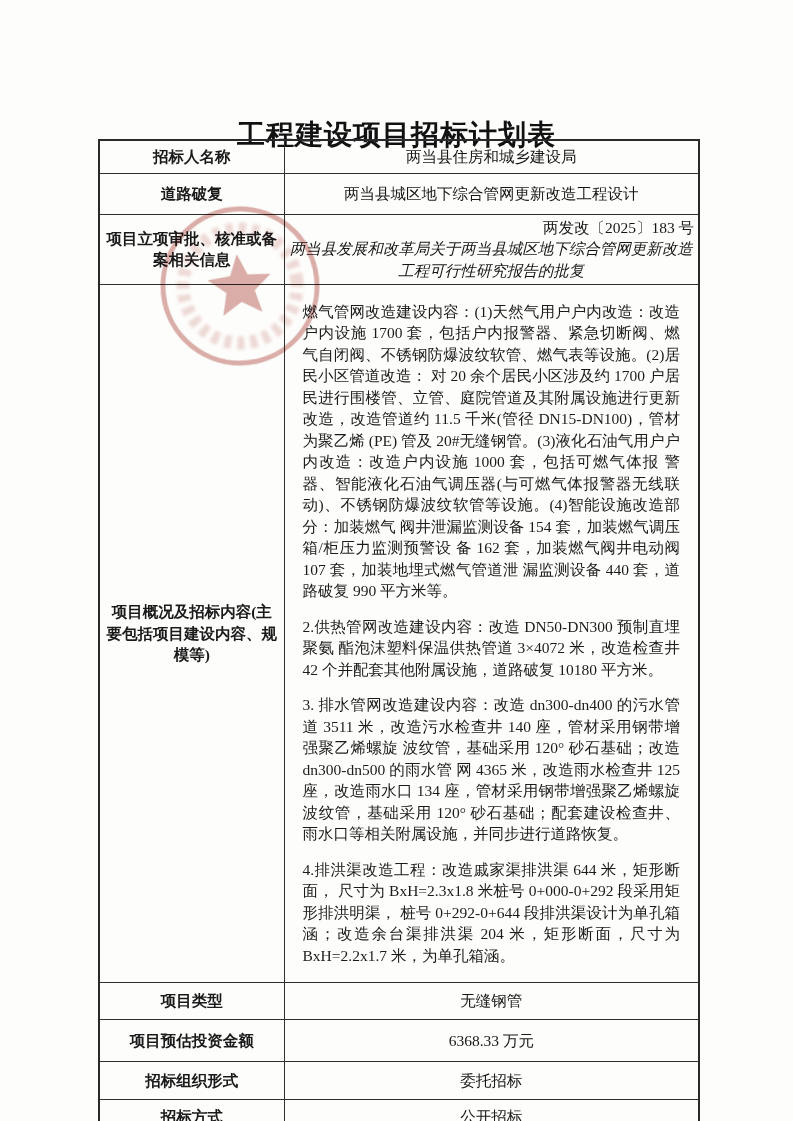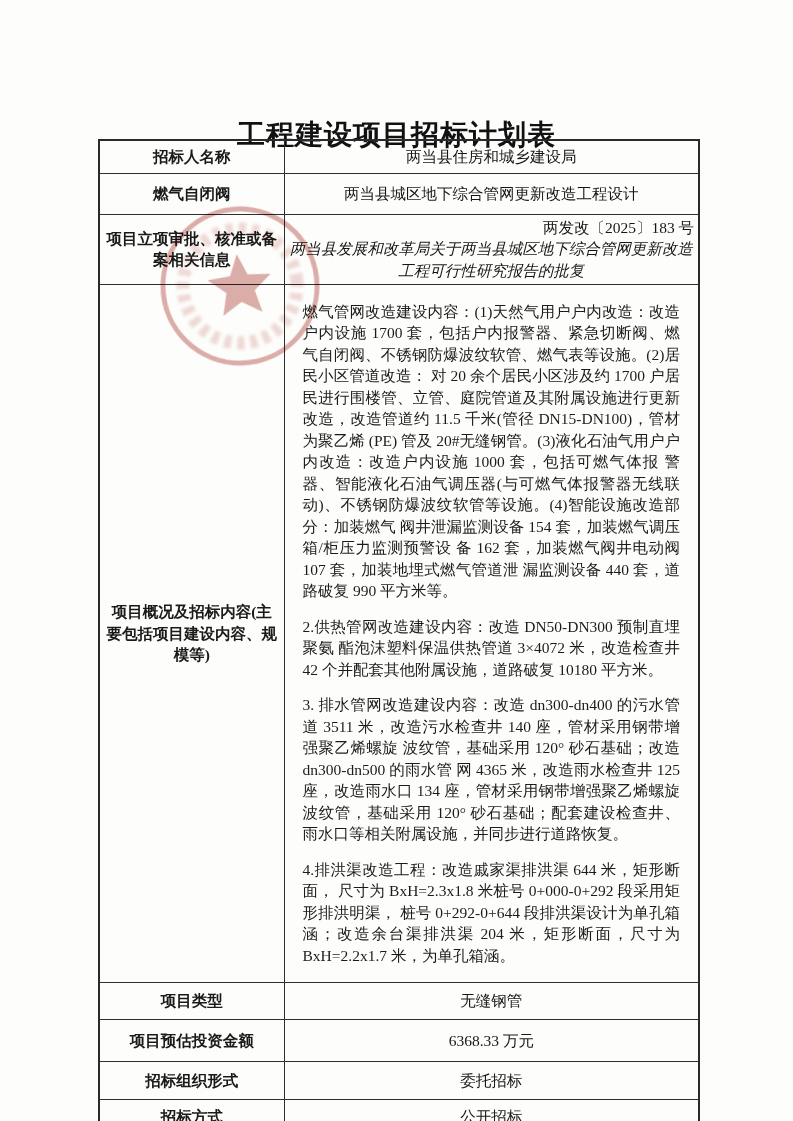--- a/index.html
+++ b/index.html
@@ -84,21 +84,21 @@
     <colgroup>
       <col style="width:185px">
       <col style="width:415px">
     </colgroup>
     <tbody>
       <tr style="height:33px">
         <td class="lbl">招标人名称</td>
         <td class="val">两当县住房和城乡建设局</td>
       </tr>
       <tr style="height:41px">
-        <td class="lbl">燃气自闭阀</td>
+        <td class="lbl">道路破复</td>
         <td class="val">两当县城区地下综合管网更新改造工程设计</td>
       </tr>
       <tr style="height:70px">
         <td class="lbl">项目立项审批、核准或备案相关信息</td>
         <td class="val">
           <span class="approval-line1">两发改〔2025〕183 号</span>
           <span class="approval-line2">两当县发展和改革局关于两当县城区地下综合管网更新改造工程可行性研究报告的批复</span>
         </td>
       </tr>
       <tr style="height:512px">

